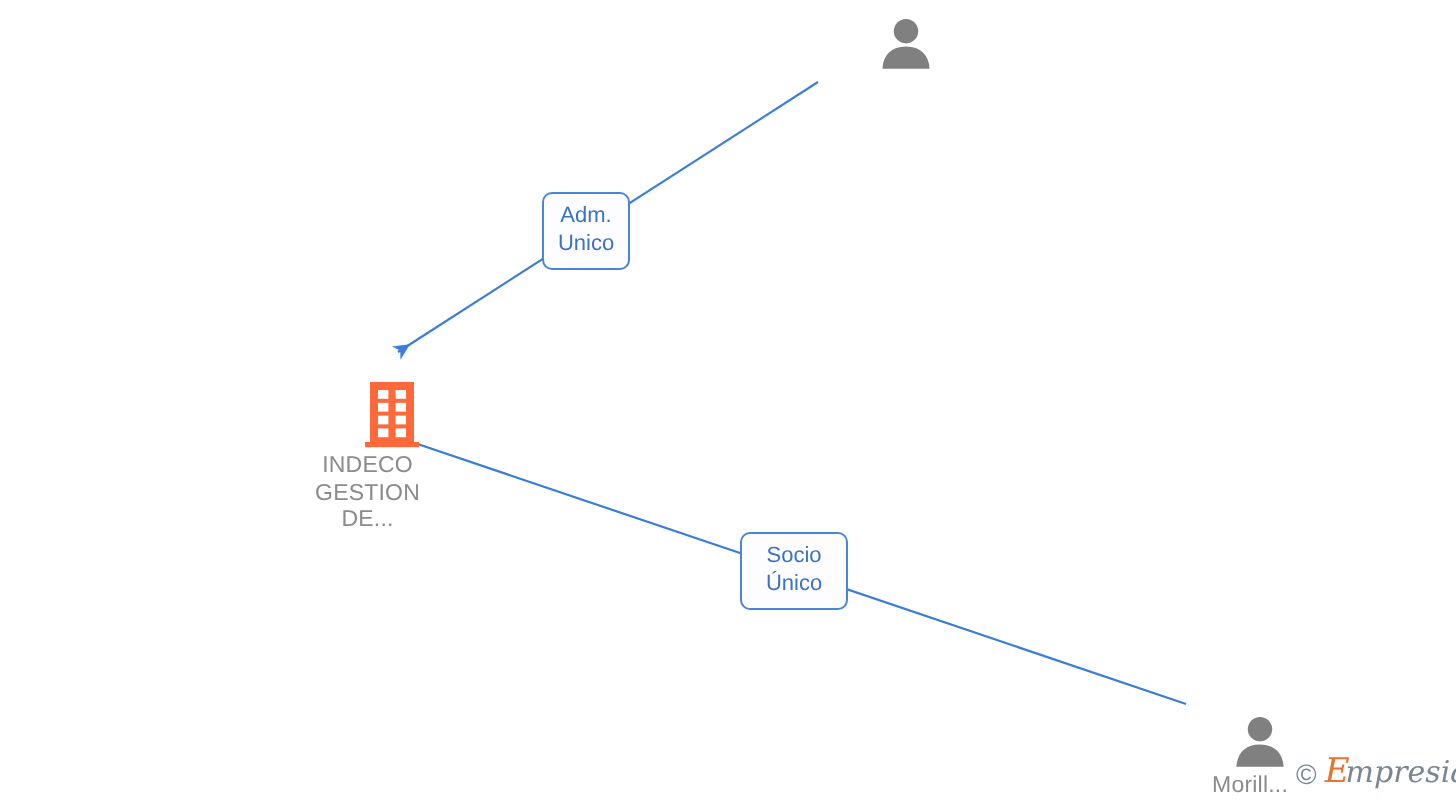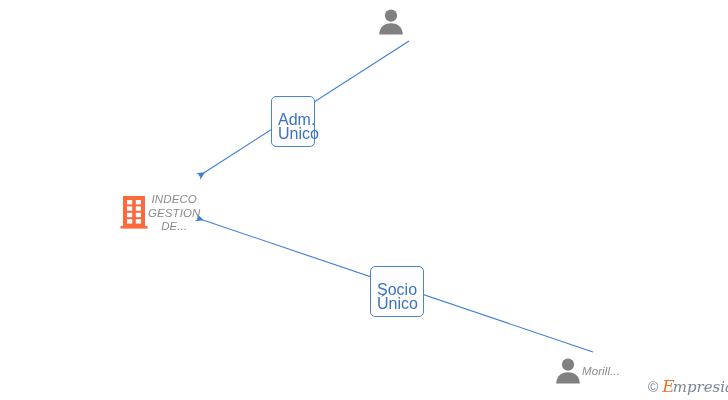--- a/index.html
+++ b/index.html
@@ -20,23 +20,23 @@
     left: 0;
     top: 0;
     width: 728px;
     height: 400px;
   }
 
   
   .node {
     position: absolute;
     display: flex;
-    align-items: center;
+    flex-direction: column;
+    align-items: flex-end;
     width: 90px;
-    font-style: italic;
   }
   .node-label {
     margin-top: 3px;
     font-size: 11.5px;
     line-height: 13.5px;
     color: #8b8b8b;
     text-align: center;
     letter-spacing: .1px;
     white-space: pre-line;
   }
@@ -68,24 +68,24 @@
   }
 
   
   .rel-box {
     position: absolute;
     box-sizing: border-box;
     border: 1px solid #4a86d6;
     border-radius: 5px;
     background: #fdfdff;
     color: #3b72c4;
-    font-size: 16px;
+    font-size: 11px;
     line-height: 14px;
     text-align: center;
-    padding: 16px 6px 5px 6px;
+    padding: 4px 6px 5px 6px;
     white-space: pre-line;
   }
   #rel-adm {
     left: 271px;
     top: 96px;
     width: 44px;
   }
   #rel-socio {
     left: 370px;
     top: 266px;

